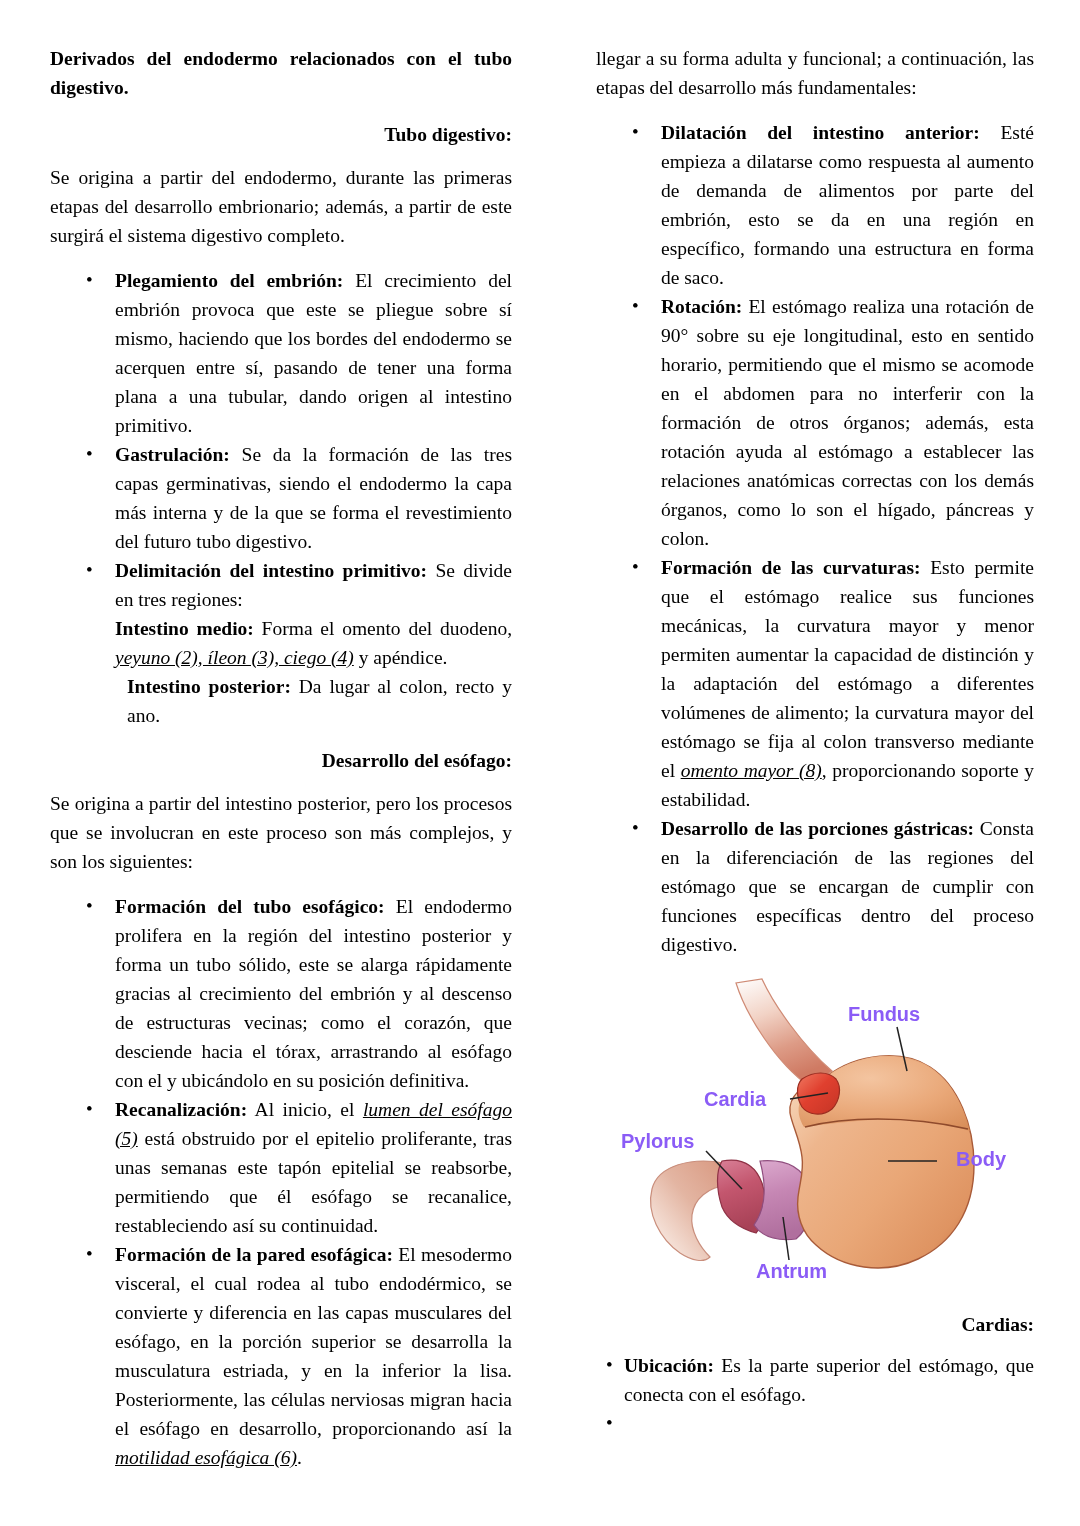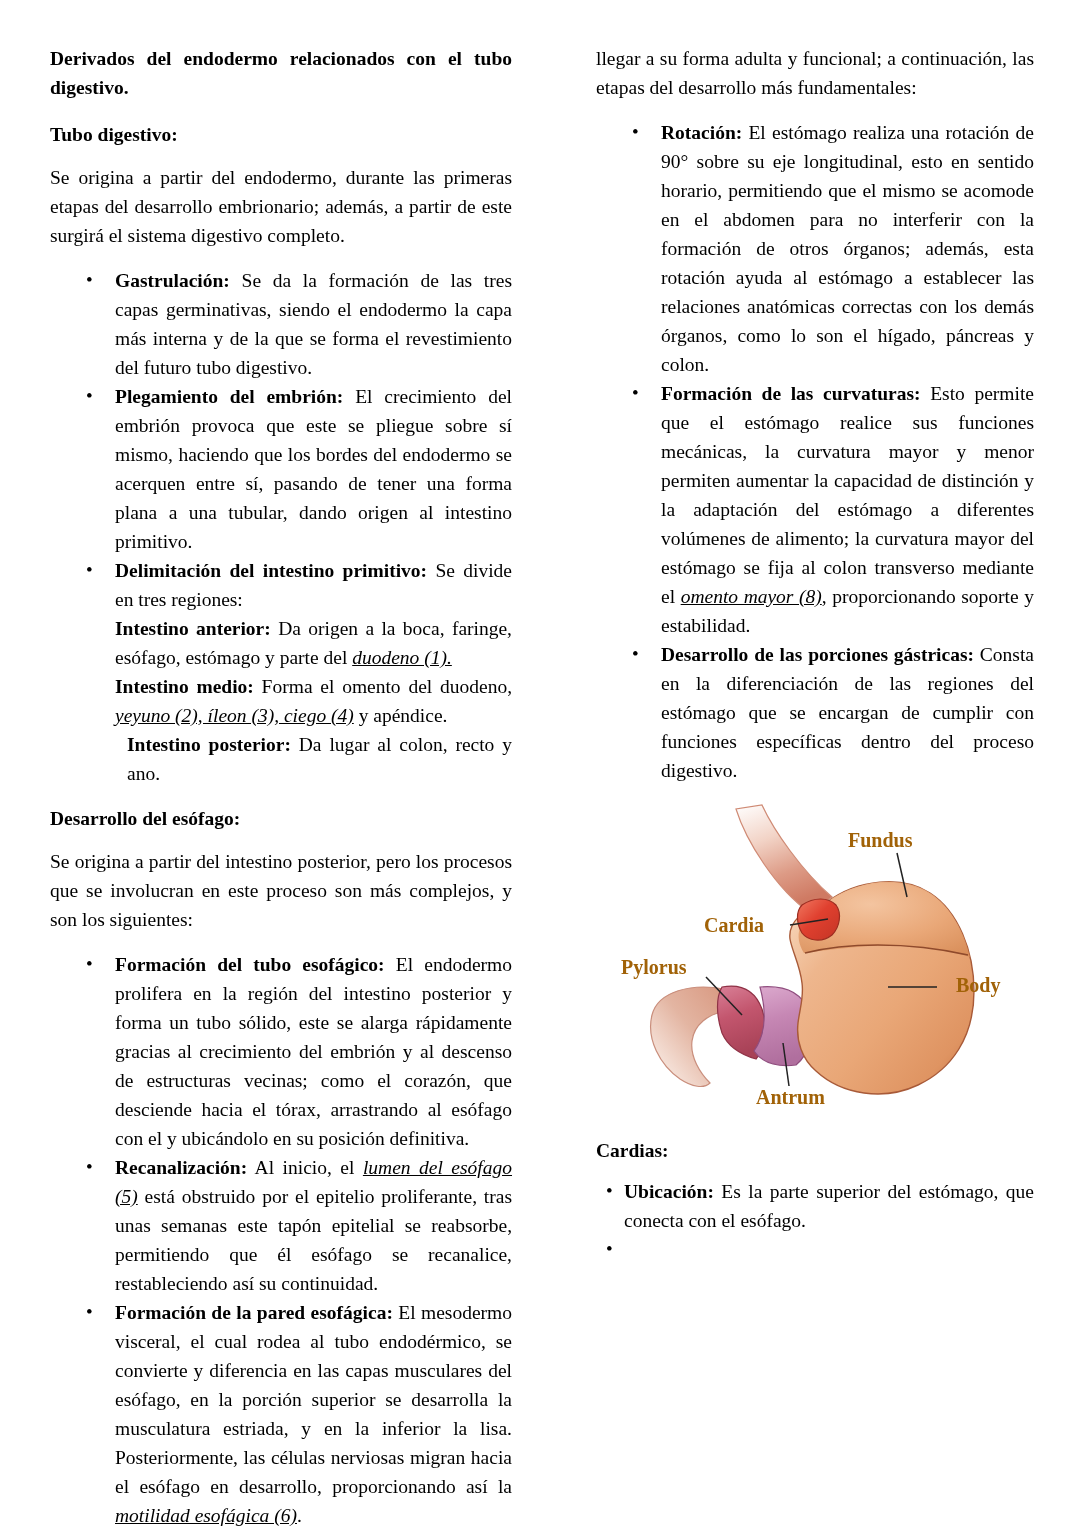--- a/index.html
+++ b/index.html
@@ -42,21 +42,21 @@
     margin: 0 0 18px 0;
     font-size: 19.5px;
     line-height: 29px;
     text-align: justify;
   }
   .heading-tight {
     font-weight: bold;
     margin: 0 0 14px 0;
     font-size: 19.5px;
     line-height: 29px;
-    text-align: left;
+    text-align: right;
   }
 
   ul.bullets {
     list-style: none;
     margin: 0 0 16px 0;
     padding: 0;
   }
   ul.bullets > li {
     position: relative;
     padding-left: 65px;
@@ -111,24 +111,24 @@
   
   .figure {
     position: relative;
     width: 438px;
     height: 325px;
     margin: 8px 0 10px 0;
   }
   .figure svg { display: block; }
   .fig-label {
     position: absolute;
-    font-family: Liberation Serif, serif;
+    font-family: Liberation Sans, sans-serif;
     font-weight: bold;
     font-size: 20px;
-    color: #a16207;
+    color: #8b5cf6;
     white-space: nowrap;
   }
   .lbl-fundus  { left: 252px; top: 28px; }
   .lbl-cardia  { left: 108px; top: 113px; }
   .lbl-pylorus { left: 25px;  top: 155px; }
   .lbl-body    { left: 345px; top: 173px; margin-left: 15px; }
   .lbl-antrum  { left: 160px; top: 285px; text-align: right; }
 </style>
 </head>
 <body>
@@ -138,29 +138,28 @@
   <div class="col col-left">
 
     <div class="heading">Derivados del endodermo relacionados con el tubo digestivo.</div>
 
     <div class="heading-tight">Tubo digestivo:</div>
 
     <p class="para">Se origina a partir del endodermo, durante las primeras etapas del desarrollo embrionario; además, a partir de este surgirá el sistema digestivo completo.</p>
 
     <ul class="bullets">
       <li>
+        <span class="b">Plegamiento del embrión:</span><span> El crecimiento del embrión provoca que este se pliegue sobre sí mismo, haciendo que los bordes del endodermo se acerquen entre sí, pasando de tener una forma plana a una tubular, dando origen al intestino primitivo.</span>
+      </li>
+      <li>
         <span class="b">Gastrulación:</span><span> Se da la formación de las tres capas germinativas, siendo el endodermo la capa más interna y de la que se forma el revestimiento del futuro tubo digestivo.</span>
       </li>
       <li>
-        <span class="b">Plegamiento del embrión:</span><span> El crecimiento del embrión provoca que este se pliegue sobre sí mismo, haciendo que los bordes del endodermo se acerquen entre sí, pasando de tener una forma plana a una tubular, dando origen al intestino primitivo.</span>
-      </li>
-      <li>
         <span class="b">Delimitación del intestino primitivo:</span><span> Se divide en tres regiones:</span>
 
-        <span class="region-line"><span class="b">Intestino anterior:</span><span> Da origen a la boca, faringe, esófago, estómago y parte del </span><span class="term">duodeno (1).</span><span></span></span>
 
         <span class="region-line"><span class="b">Intestino medio:</span><span> Forma el omento del duodeno, </span><span class="term">yeyuno (2), íleon (3), ciego (4)</span><span> y apéndice.</span></span>
 
         <span class="region-line lastline-left"><span class="b">Intestino posterior:</span><span> Da lugar al colon, recto y ano.</span></span>
       </li>
     </ul>
 
     <div class="heading-tight">Desarrollo del esófago:</div>
 
     <p class="para">Se origina a partir del intestino posterior, pero los procesos que se involucran en este proceso son más complejos, y son los siguientes:</p>
@@ -177,20 +176,23 @@
       </li>
     </ul>
 
   </div>
 
   <div class="col col-right">
 
     <p class="para">llegar a su forma adulta y funcional; a continuación, las etapas del desarrollo más fundamentales:</p>
 
     <ul class="bullets">
+      <li>
+        <span class="b">Dilatación del intestino anterior:</span><span> Esté empieza a dilatarse como respuesta al aumento de demanda de alimentos por parte del embrión, esto se da en una región en específico, formando una estructura en forma de saco.</span>
+      </li>
       <li>
         <span class="b">Rotación:</span><span> El estómago realiza una rotación de 90° sobre su eje longitudinal, esto en sentido horario, permitiendo que el mismo se acomode en el abdomen para no interferir con la formación de otros órganos; además, esta rotación ayuda al estómago a establecer las relaciones anatómicas correctas con los demás órganos, como lo son el hígado, páncreas y colon.</span>
       </li>
       <li>
         <span class="b">Formación de las curvaturas:</span><span> Esto permite que el estómago realice sus funciones mecánicas, la curvatura mayor y menor permiten aumentar la capacidad de distinción y la adaptación del estómago a diferentes volúmenes de alimento; la curvatura mayor del estómago se fija al colon transverso mediante el </span><span class="term">omento mayor (8)</span><span>, proporcionando soporte y estabilidad.</span>
       </li>
       <li>
         <span class="b">Desarrollo de las porciones gástricas:</span><span> Consta en la diferenciación de las regiones del estómago que se encargan de cumplir con funciones específicas dentro del proceso digestivo.</span>
       </li>
     </ul>

